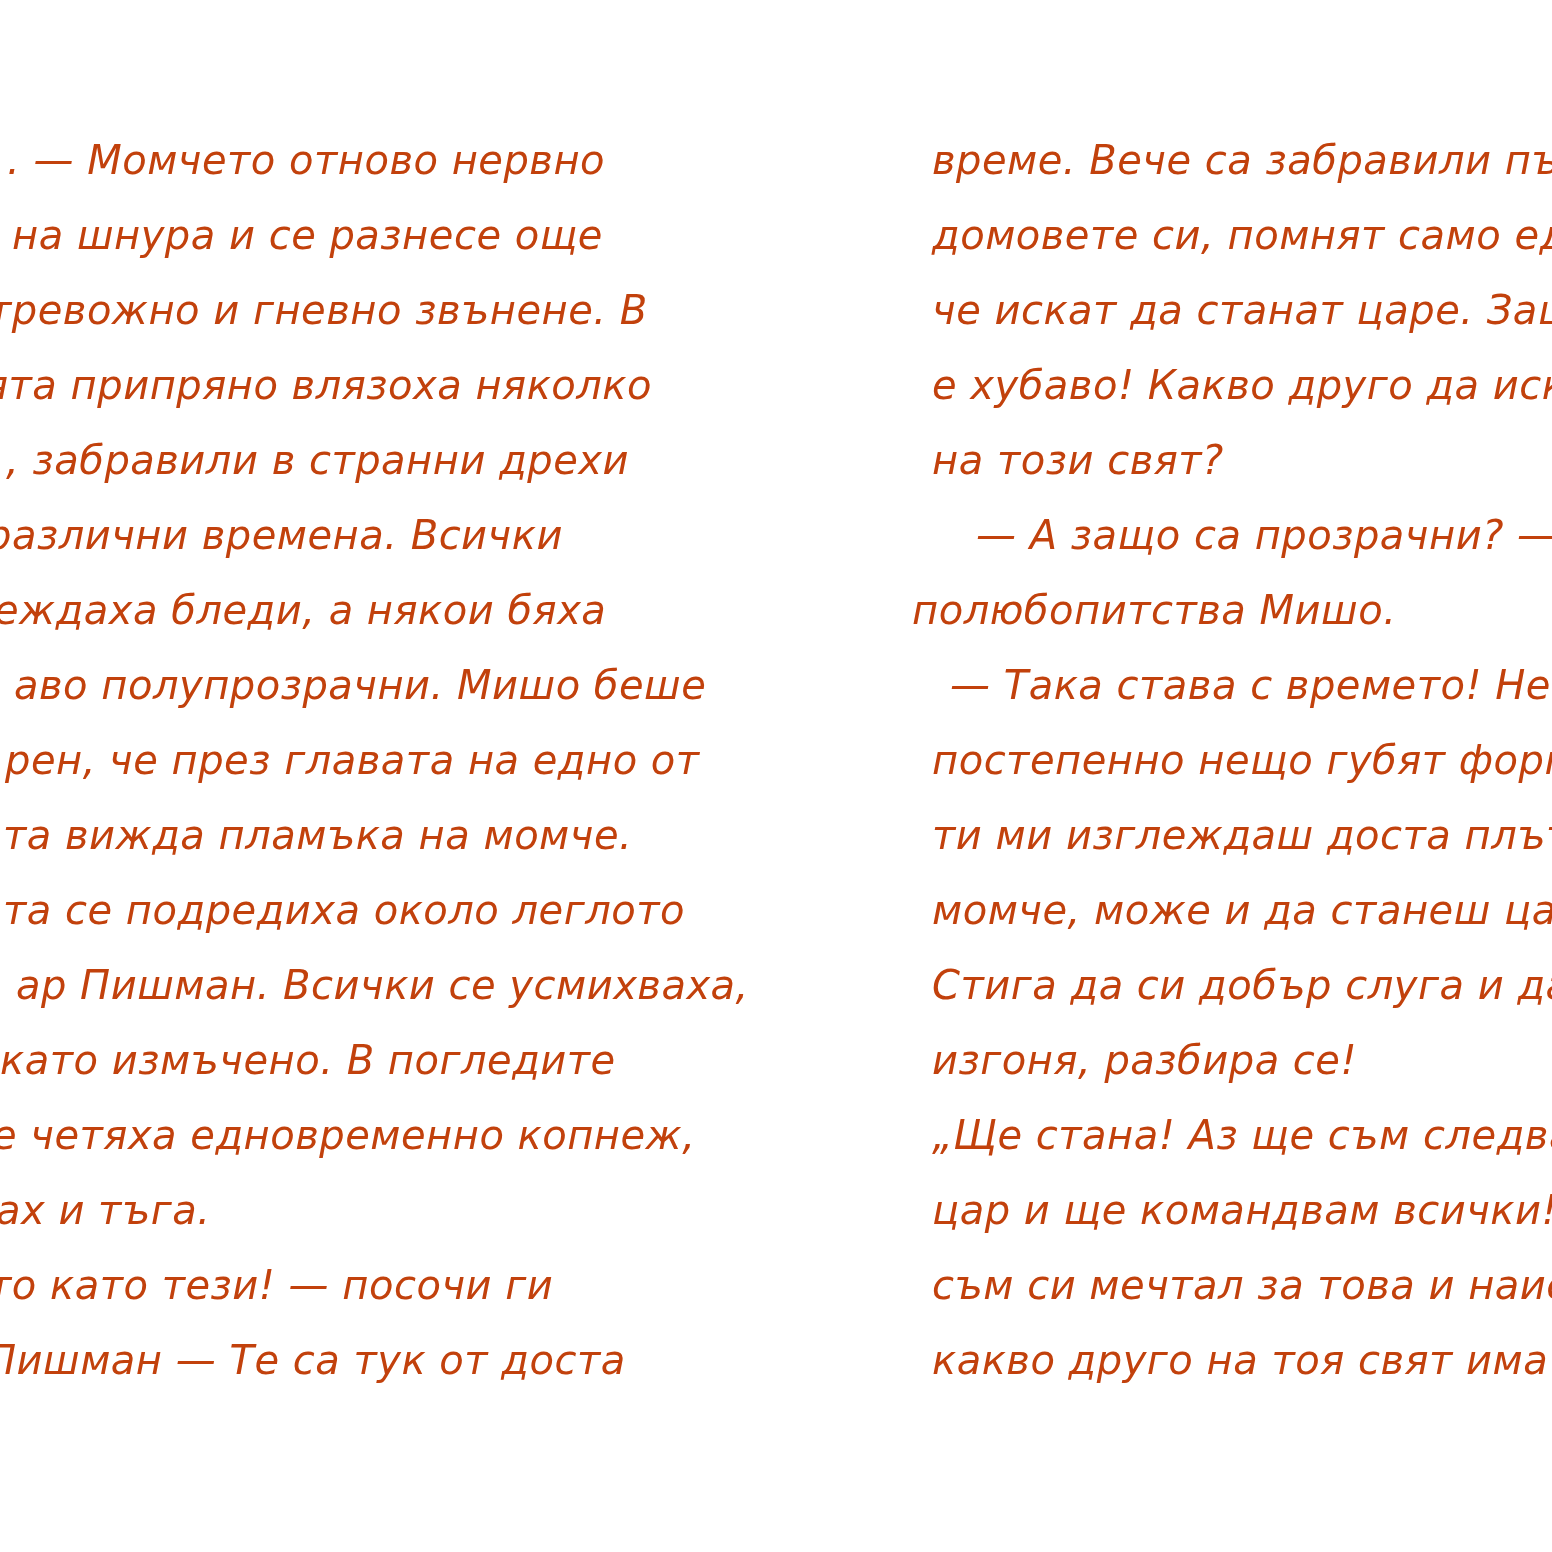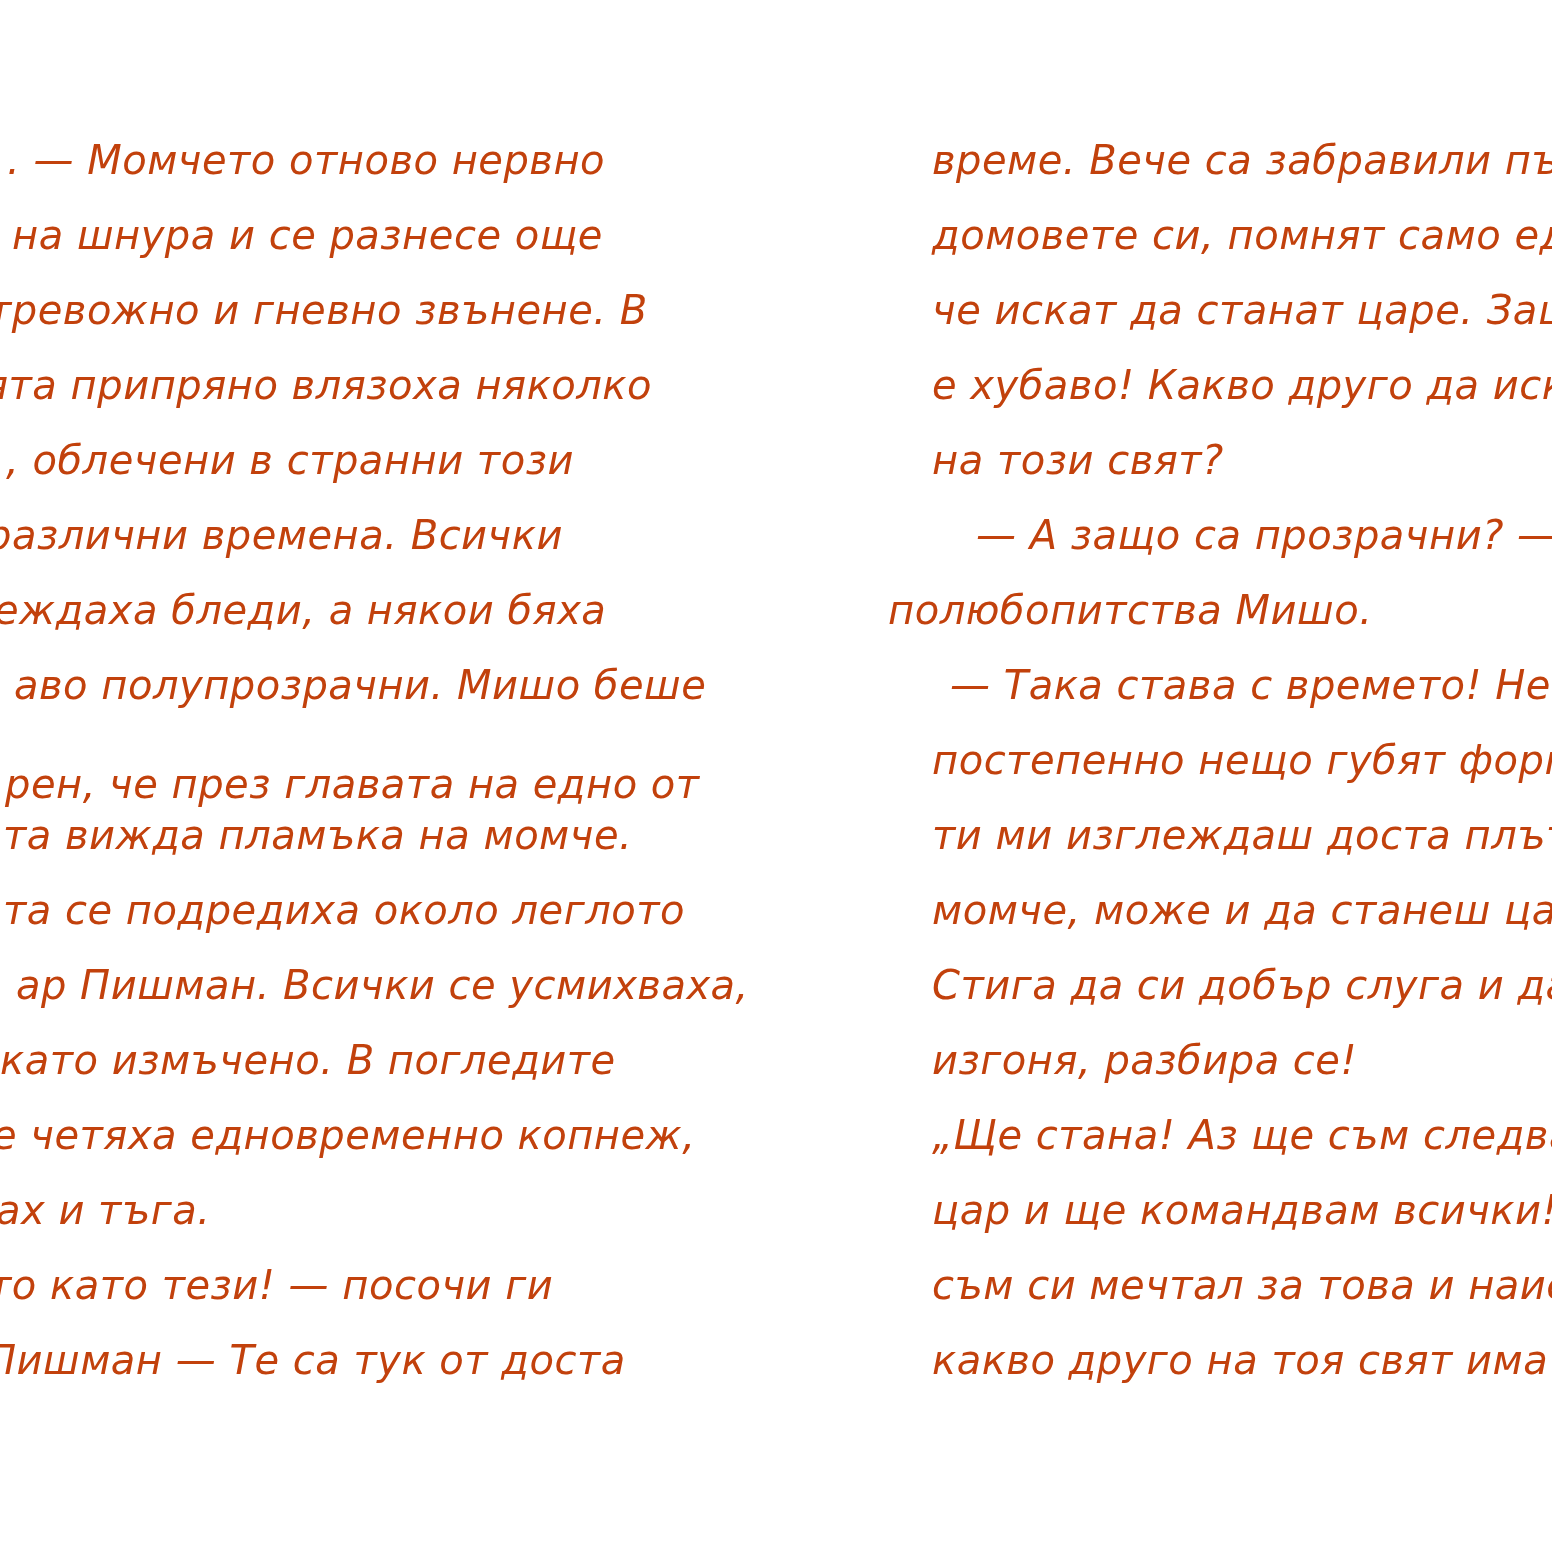--- a/index.html
+++ b/index.html
@@ -35,43 +35,43 @@
 </head>
 <body>
 
 <div class="page">
 
   <div>
     <div class="text-line" style="top:140px;  left:7px;">. — Момчето отново нервно</div>
     <div class="text-line" style="top:215px;  left:12px;">на шнура и се разнесе още</div>
     <div class="text-line" style="top:290px;  left:-12px;">тревожно и гневно звънене. В</div>
     <div class="text-line" style="top:365px;  left:-16px;">ята припряно влязоха няколко</div>
-    <div class="text-line" style="top:440px;  left:6px;">, облечени в странни този</div>
+    <div class="text-line" style="top:440px;  left:6px;">, забравили в странни дрехи</div>
     <div class="text-line" style="top:515px;  left:-14px;">различни времена. Всички</div>
     <div class="text-line" style="top:590px;  left:-6px;">еждаха бледи, а някои бяха</div>
     <div class="text-line" style="top:665px;  left:14px;">аво полупрозрачни. Мишо беше</div>
-    <div class="text-line" style="top:740px;  left:5px;margin-top:24px;">рен, че през главата на едно от</div>
+    <div class="text-line" style="top:740px;  left:5px;">рен, че през главата на едно от</div>
     <div class="text-line" style="top:815px;  left:3px;">та вижда пламъка на момче.</div>
     <div class="text-line" style="top:890px;  left:3px;">та се подредиха около леглото</div>
     <div class="text-line" style="top:965px;  left:0px;margin-left:16px;">ар Пишман. Всички се усмихваха,</div>
     <div class="text-line" style="top:1040px; left:0px;">като измъчено. В погледите</div>
     <div class="text-line" style="top:1115px; left:-8px;">е четяха едновременно копнеж,</div>
     <div class="text-line" style="top:1190px; left:-4px;">ах и тъга.</div>
     <div class="text-line" style="top:1265px; left:-12px;">то като тези! — посочи ги</div>
     <div class="text-line" style="top:1340px; left:-14px;">Пишман — Те са тук от доста</div>
   </div>
 
   <div>
     <div class="text-line" style="top:140px;  left:932px;">време. Вече са забравили пътя к</div>
     <div class="text-line" style="top:215px;  left:932px;">домовете си, помнят само едно</div>
     <div class="text-line" style="top:290px;  left:932px;">че искат да станат царе. Защо</div>
     <div class="text-line" style="top:365px;  left:932px;">е хубаво! Какво друго да иска чо</div>
     <div class="text-line" style="top:440px;  left:932px;">на този свят?</div>
     <div class="text-line" style="top:515px;  left:950px;margin-left:26px;">— А защо са прозрачни? —</div>
-    <div class="text-line" style="top:590px;  left:888px;">полюбопитства Мишо.</div>
+    <div class="text-line" style="top:590px;  left:912px;">полюбопитства Мишо.</div>
     <div class="text-line" style="top:665px;  left:950px;">— Така става с времето! Не зна</div>
     <div class="text-line" style="top:740px;  left:932px;">постепенно нещо губят форма</div>
     <div class="text-line" style="top:815px;  left:932px;">ти ми изглеждаш доста плътн</div>
     <div class="text-line" style="top:890px;  left:932px;">момче, може и да станеш цар.</div>
     <div class="text-line" style="top:965px;  left:932px;">Стига да си добър слуга и да не</div>
     <div class="text-line" style="top:1040px; left:932px;text-align:center;">изгоня, разбира се!</div>
     <div class="text-line" style="top:1115px; left:932px;">„Ще стана! Аз ще съм следващи</div>
     <div class="text-line" style="top:1190px; left:932px;">цар и ще командвам всички! Вин</div>
     <div class="text-line" style="top:1265px; left:932px;">съм си мечтал за това и наист</div>
     <div class="text-line" style="top:1340px; left:932px;">какво друго на тоя свят има</div>

